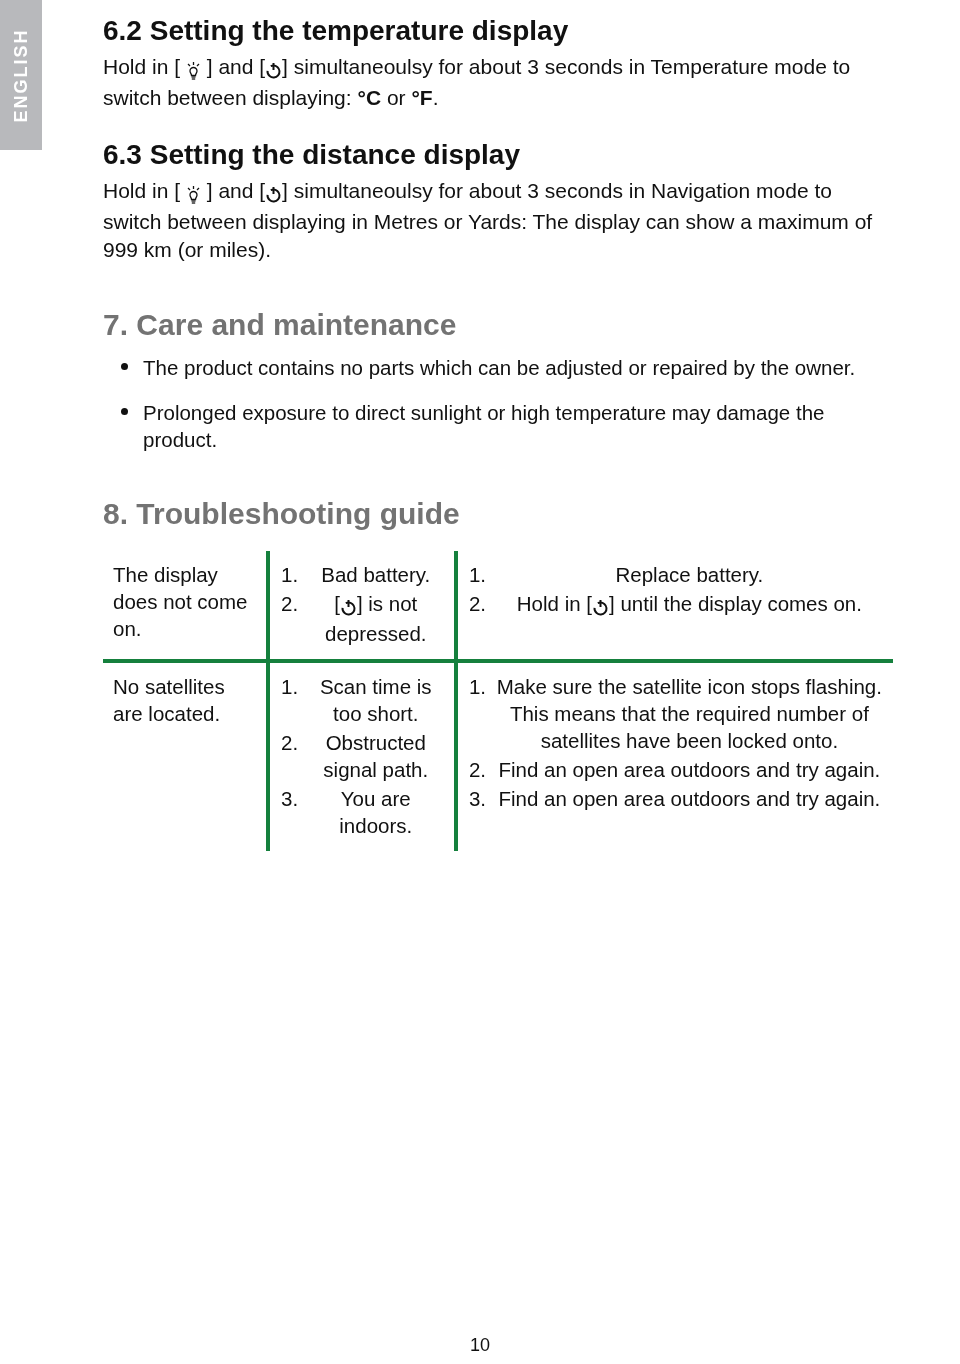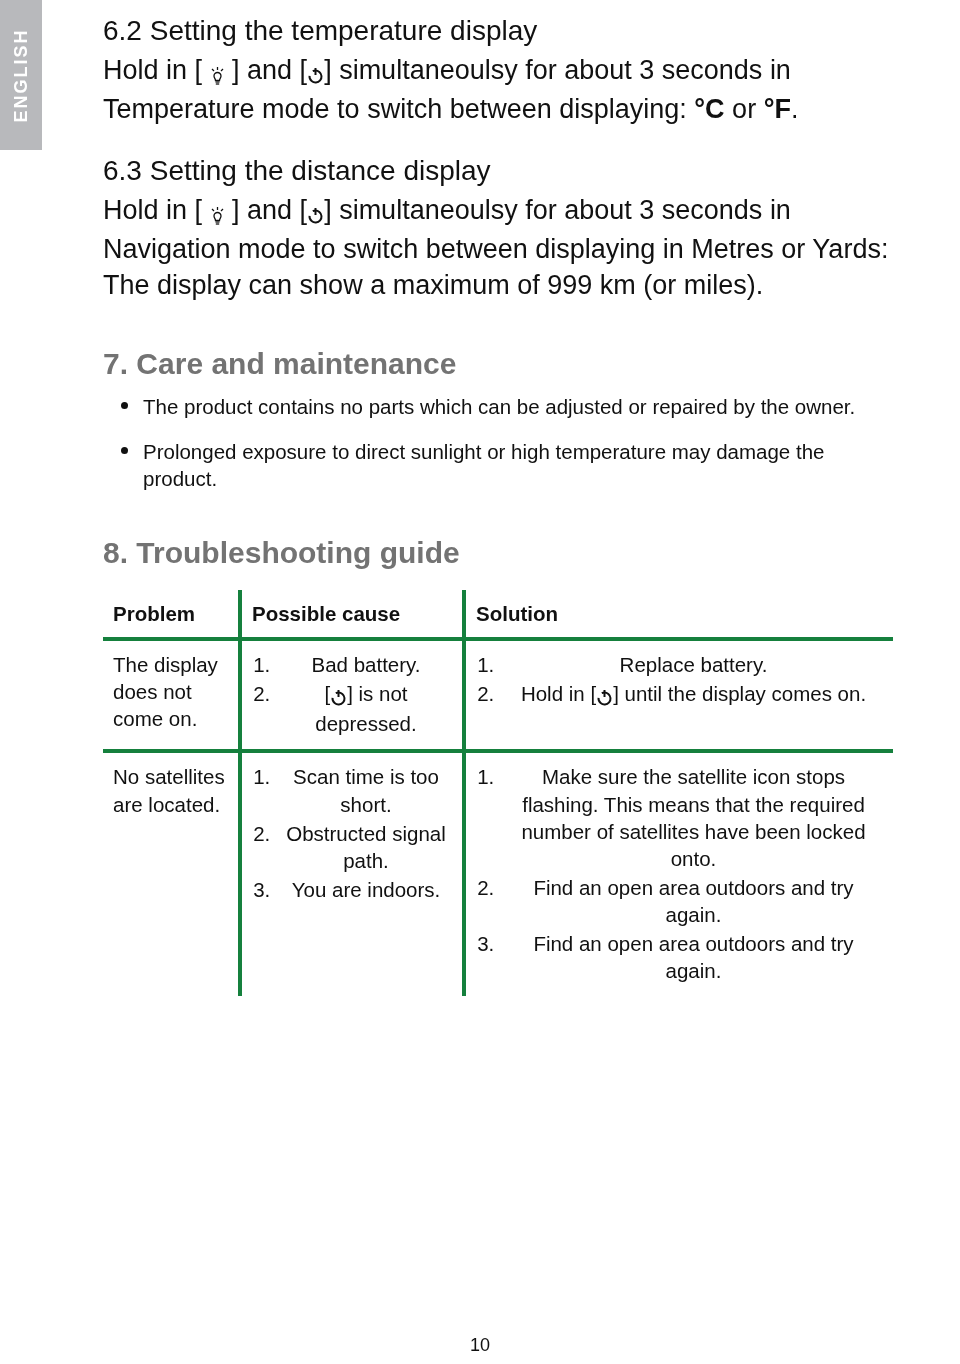--- a/index.html
+++ b/index.html
@@ -26,32 +26,32 @@
     font-size:18px;
   }
   .page{
     position:absolute;
     left:103px;
     top:15px;
     width:790px;
   }
   h2.section-title{
     font-size:28px;
-    font-weight:400;
+    font-weight:700;
     margin:0 0 6px 0;
     color:#111;
   }
   h2.big-section{
     font-size:30px;
     font-weight:800;
     margin:44px 0 12px 0;
     color:#737373;
   }
   .body-text{
-    font-size:27px;
+    font-size:21px;
     line-height:1.32;
     margin:6px 0 0 0;
   }
   .bold{font-weight:700;}
   .icon{display:inline-block;vertical-align:-3px;}
   ul.bullets{
     list-style:none;
     padding:0;margin:12px 0 0 0;
   }
   ul.bullets li{
@@ -163,25 +163,20 @@
 
   <h2 class="big-section">7. Care and maintenance</h2>
   <ul class="bullets">
     <li>The product contains no parts which can be adjusted or repaired by the owner.</li>
     <li>Prolonged exposure to direct sunlight or high temperature may damage the product.</li>
   </ul>
 
   <h2 class="big-section">8. Troubleshooting guide</h2>
   <table class="troubleshoot">
     <tbody>
-        <tr>
-      <th class="col-prob">Problem</th>
-      <th class="col-cause">Possible cause</th>
-      <th>Solution</th>
-    </tr>
     <tr>
       <td>The display does not come on.</td>
       <td>
         <ol class="inner">
           <li>Bad battery.</li>
           <li><span>[</span><span class="icon"><svg class="power-icon" viewBox="0 0 17 17">
                     <g fill="none" stroke="#111" stroke-width="2">
                       <circle cx="8.5" cy="9.5" r="6" stroke-dasharray="24 6" transform="rotate(-50 8.5 9.5)"></circle>
                       <line x1="8.5" y1="1" x2="8.5" y2="8"></line>
                     </g>

